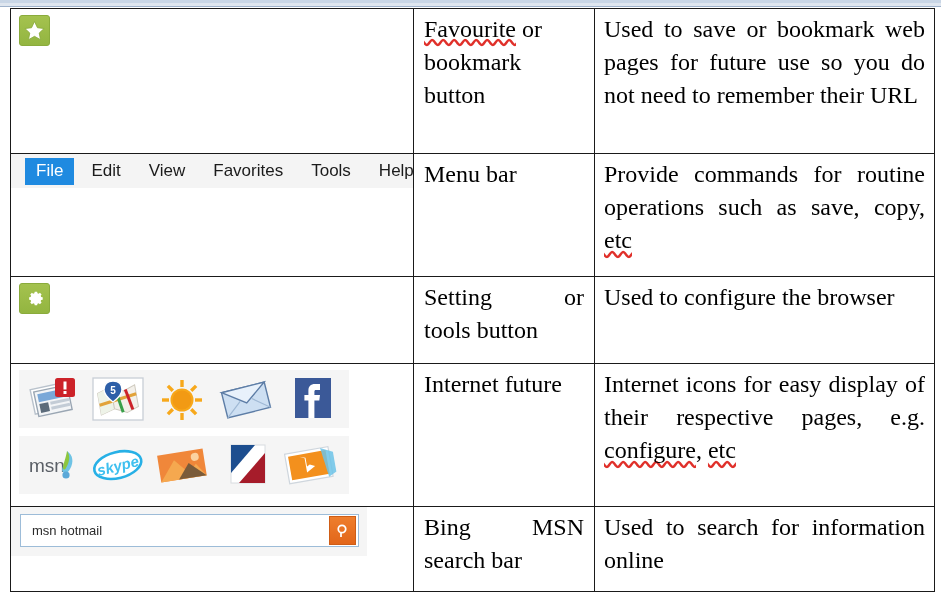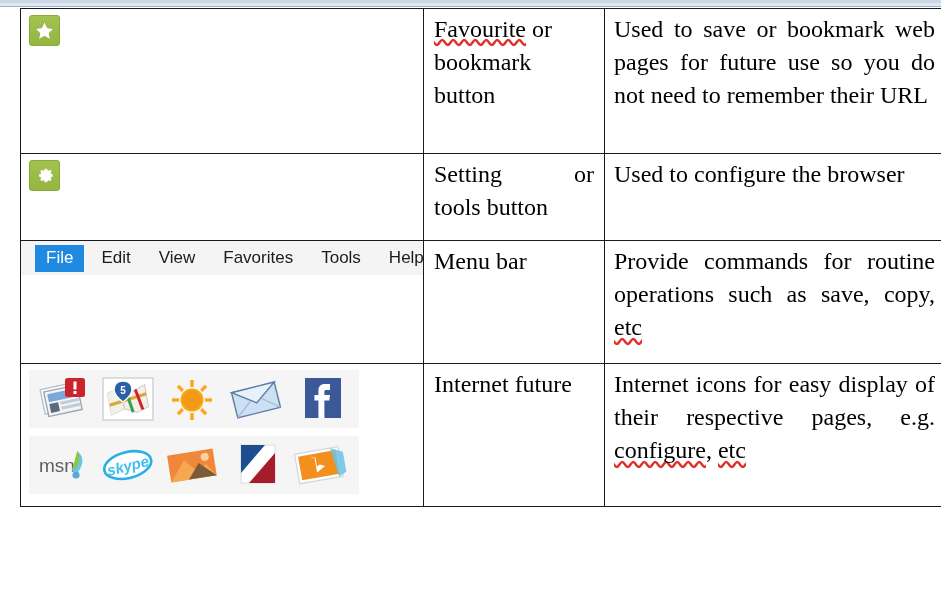--- a/index.html
+++ b/index.html
@@ -27,21 +27,21 @@
   }
   .top-band-inner{
     position:absolute;
     top:0;left:0;width:941px;height:3px;
     background:#c9d6e6;
   }
 
   .table-wrap {
     position: absolute;
     top: 8px;
-    left: 20px;
+    left: 10px;
     width: 921px;
     height: 585px;
   }
 
   table.main {
     border-collapse: collapse;
     width: 921px;
     table-layout: fixed;
     background: #ffffff;
   }
@@ -198,58 +198,58 @@
       <div class="cell-text name">
         <span class="spell">Favourite</span> <span></span>or<br>bookmark<br>button
       </div>
     </td>
     <td class="col-desc">
       <div class="cell-text">Used to save or bookmark web pages for future use so you do not need to remember their URL</div>
     </td>
   </tr>
 
   <tr>
+    <td class="col-demo" style="height:122px;">
+      <div class="menubar">
+        <span class="menu-item active">File</span>
+        <span class="menu-item">Edit</span>
+        <span class="menu-item">View</span>
+        <span class="menu-item">Favorites</span>
+        <span class="menu-item">Tools</span>
+        <span class="menu-item">Help</span>
+      </div>
+    </td>
+    <td class="col-name">
+      <div class="cell-text name">Menu bar</div>
+    </td>
+    <td class="col-desc">
+      <div class="cell-text">
+        Provide commands for routine operations such as save, copy, <span class="spell">etc</span>
+      </div>
+    </td>
+  </tr>
+
+  <tr>
     <td class="col-demo" style="height:86px;">
       <div class="demo-pad">
         <div class="green-tile">
           <svg width="22" height="22" viewBox="0 0 24 24">
             <path fill="#ffffff" d="M12 8.2a3.8 3.8 0 1 0 0 7.6 3.8 3.8 0 0 0 0-7.6zm0 5.8a2 2 0 1 1 0-4 2 2 0 0 1 0 4z"></path>
             <path fill="#ffffff" d="M20.4 13.6l-1.7-.4a6.9 6.9 0 0 0-.5-1.3l1-1.4-1.8-1.8-1.4 1a6.9 6.9 0 0 0-1.3-.5l-.4-1.7h-2.6l-.4 1.7c-.5.1-.9.3-1.3.5l-1.4-1-1.8 1.8 1 1.4c-.2.4-.4.9-.5 1.3l-1.7.4v2.6l1.7.4c.1.5.3.9.5 1.3l-1 1.4 1.8 1.8 1.4-1c.4.2.9.4 1.3.5l.4 1.7h2.6l.4-1.7c.5-.1.9-.3 1.3-.5l1.4 1 1.8-1.8-1-1.4c.2-.4.4-.9.5-1.3l1.7-.4z" transform="translate(0,-3.5)"></path>
           </svg>
         </div>
       </div>
     </td>
     <td class="col-name">
       <div class="cell-text name justify-all">
         Setting or<br><span class="lastline">tools button</span>
       </div>
     </td>
     <td class="col-desc">
       <div class="cell-text">Used to configure the browser</div>
-    </td>
-  </tr>
-
-  <tr>
-    <td class="col-demo" style="height:122px;">
-      <div class="menubar">
-        <span class="menu-item active">File</span>
-        <span class="menu-item">Edit</span>
-        <span class="menu-item">View</span>
-        <span class="menu-item">Favorites</span>
-        <span class="menu-item">Tools</span>
-        <span class="menu-item">Help</span>
-      </div>
-    </td>
-    <td class="col-name">
-      <div class="cell-text name">Menu bar</div>
-    </td>
-    <td class="col-desc">
-      <div class="cell-text">
-        Provide commands for routine operations such as save, copy, <span class="spell">etc</span>
-      </div>
     </td>
   </tr>
 
   <tr>
     <td class="col-demo" style="height:142px;">
       <div style="padding:6px 0 0 8px;">
 
         <div class="icon-strip">
 
           <div class="ico">
@@ -379,16 +379,39 @@
     <td class="col-name">
       <div class="cell-text name">Internet future</div>
     </td>
     <td class="col-desc">
       <div class="cell-text">
         Internet icons for easy display of their respective pages, e.g. <span class="spell">configure</span>, <span class="spell">etc</span>
       </div>
     </td>
   </tr>
 
+  <tr>
+    <td class="col-demo" style="height:84px;">
+      <div class="searchwrap">
+        <div class="searchbox">
+          <input type="text" value="msn hotmail" style="">
+          <div class="searchbtn">
+            <svg width="16" height="16" viewBox="0 0 24 24">
+              <circle cx="10.5" cy="9" r="5.6" fill="none" stroke="#ffffff" stroke-width="2.6"></circle>
+              <line x1="9" y1="14.5" x2="9" y2="21" stroke="#ffffff" stroke-width="2.6"></line>
+            </svg>
+          </div>
+        </div>
+      </div>
+    </td>
+    <td class="col-name">
+      <div class="cell-text name justify-all">
+        Bing MSN<br><span class="lastline">search bar</span>
+      </div>
+    </td>
+    <td class="col-desc">
+      <div class="cell-text">Used to search for information online</div>
+    </td>
+  </tr>
 
 </tbody>
     </table>
 </div>
 
 </body></html>

